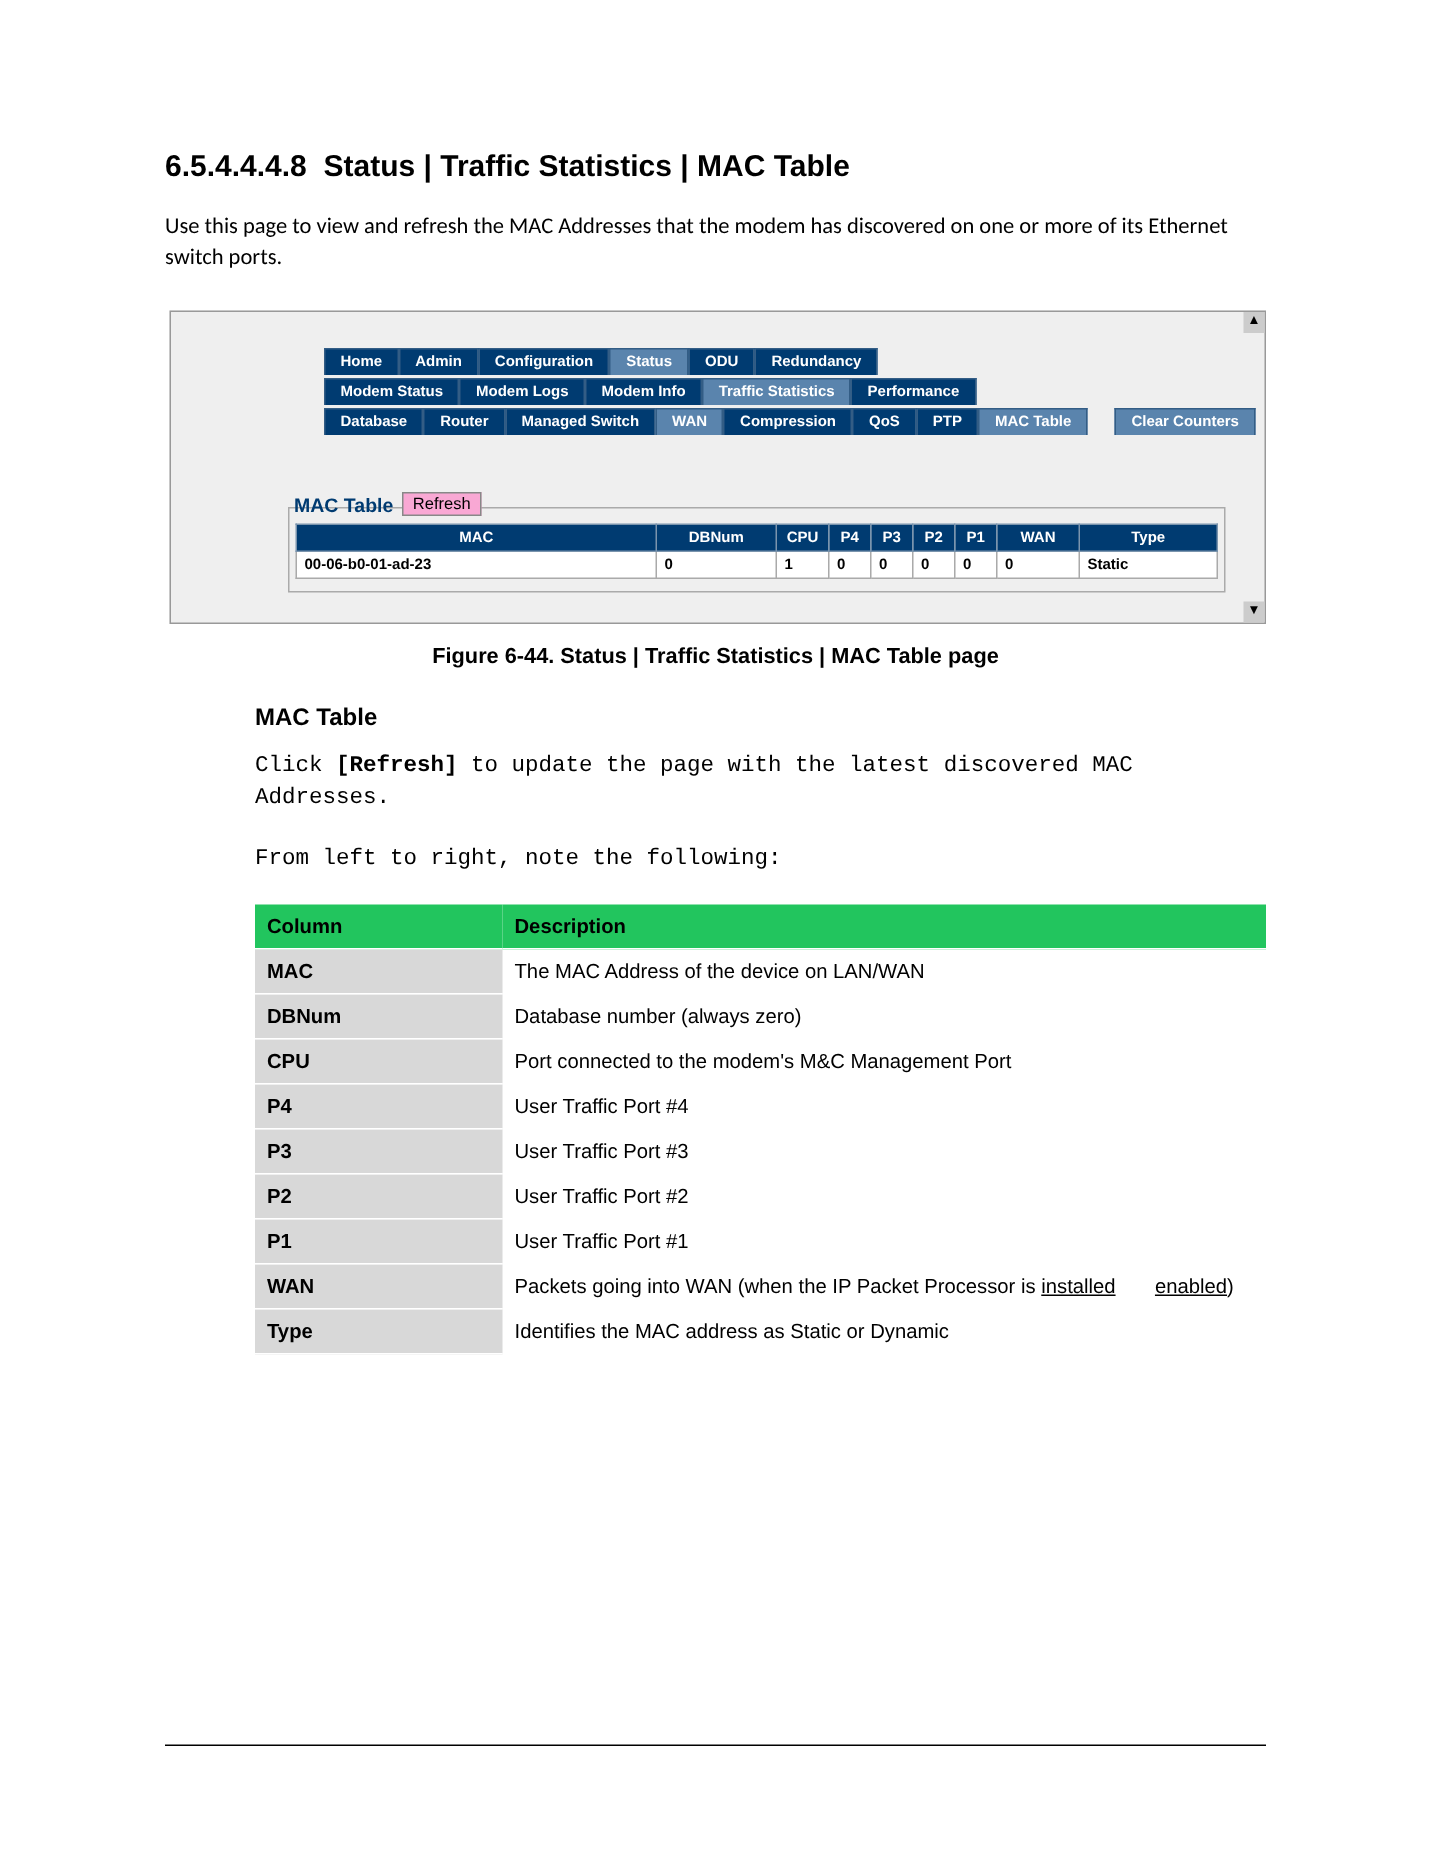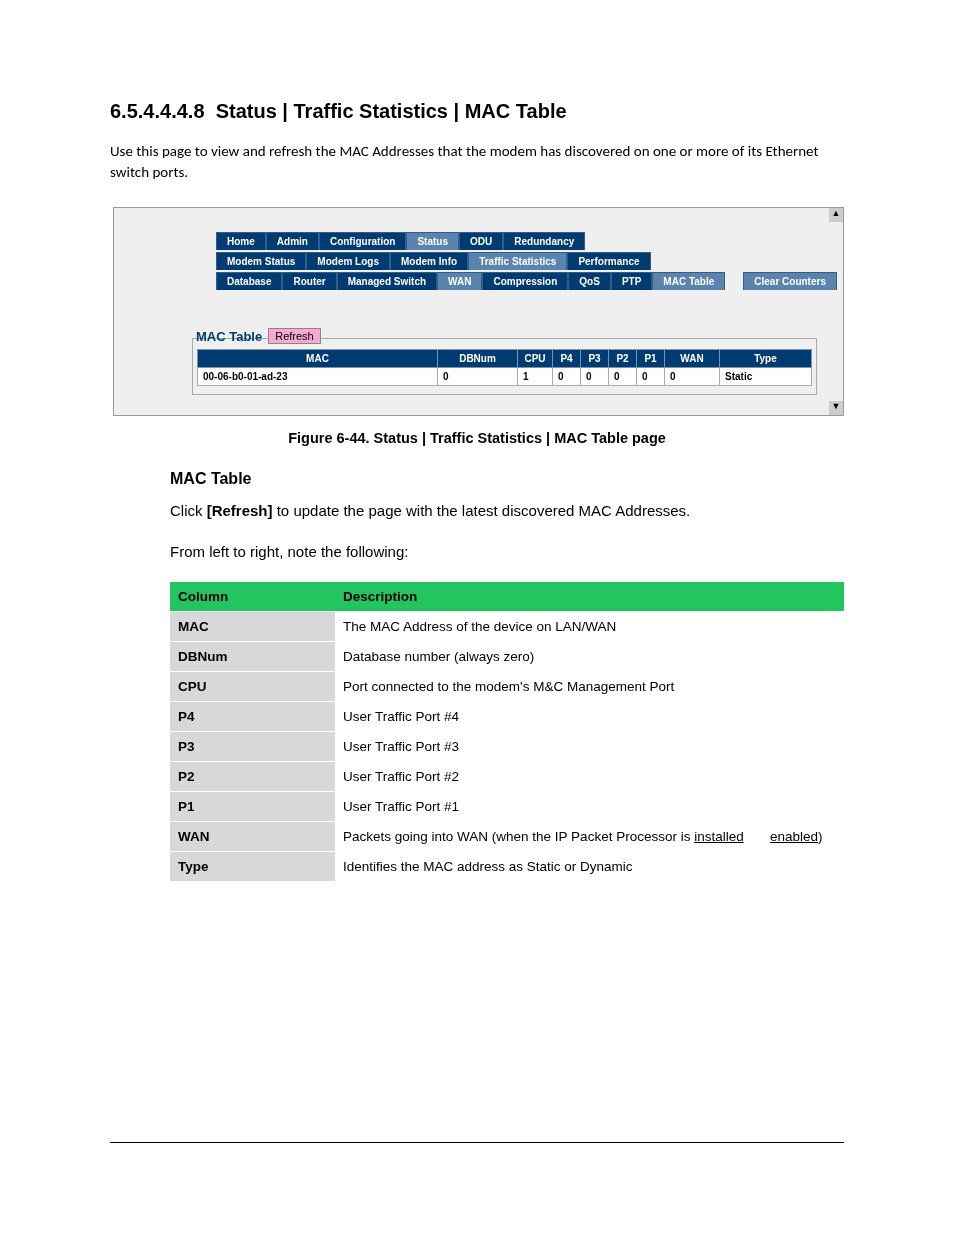--- a/index.html
+++ b/index.html
@@ -132,21 +132,21 @@
   }
   .sub-heading {
     font-size:16px;
     font-weight:bold;
     margin:0 0 12px 60px;
   }
   .body-para {
     margin:0 18px 20px 60px;
     font-size:15px;
     line-height:1.4;
-    font-family: Liberation Sans, sans-serif;
+    font-family: Liberation Mono, monospace;
   }
 
   
   .desc-table {
     width: calc(100% - 60px);
     margin-left:60px;
     border-collapse:collapse;
     font-size:13.5px;
   }
   .desc-table th {

